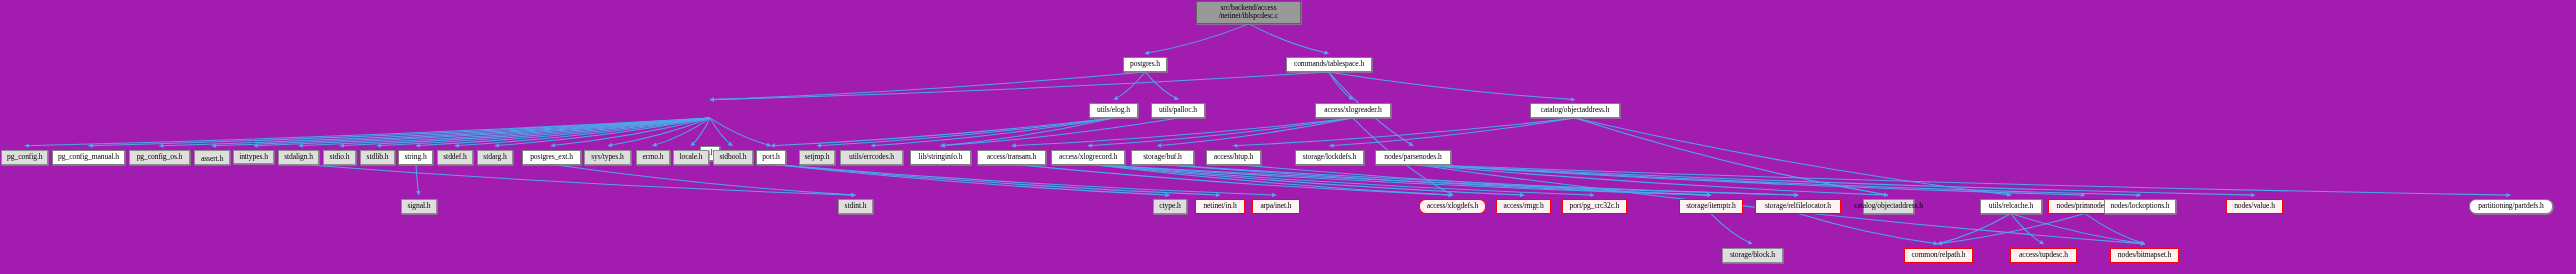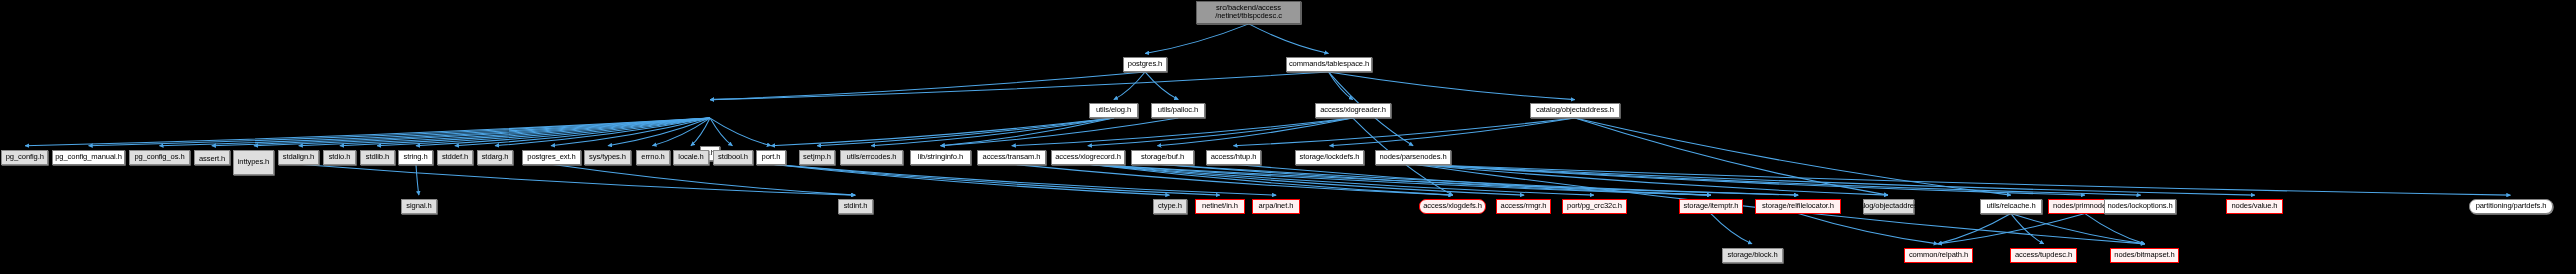--- a/index.html
+++ b/index.html
@@ -1,22 +1,22 @@
 <!DOCTYPE html>
 <html style="font-size:10.5px"><head>
 <meta charset="utf-8">
 <title>tblspcdesc.c include dependency graph</title>
 <style>
   html,body{margin:0;padding:0;background:#ffffff;}
   #graph-root{
     position:relative;
     width:2576px;
     height:275px;
-    background:#000000;
-    font-family:Liberation Sans, sans-serif;
+    background:#a21caf;
+    font-family:Liberation Serif, serif;
     overflow:hidden;
   }
   #edge-layer{position:absolute;left:0;top:0;width:2576px;height:275px;pointer-events:none;}
   .node{
     position:absolute;
     box-sizing:border-box;
     display:flex;
     align-items:center;
     justify-content:center;
     text-align:center;
@@ -117,21 +117,21 @@
     <div class="node" style="left: 1286px; top: 57px; width: 86px; height: 14.5px;"><span>commands/tablespace.h</span></div>
     <div class="node" style="left: 700px; top: 103px; width: 20px; height: 14.5px; margin-top: 43px;"><span>c.h</span></div>
     <div class="node" style="left: 1089px; top: 103px; width: 49px; height: 14.5px;"><span>utils/elog.h</span></div>
     <div class="node" style="left: 1151px; top: 103px; width: 54px; height: 14.5px;"><span>utils/palloc.h</span></div>
     <div class="node" style="left: 1315px; top: 103px; width: 76px; height: 14.5px;"><span>access/xlogreader.h</span></div>
     <div class="node" style="left: 1530px; top: 103px; width: 90px; height: 14.5px;"><span>catalog/objectaddress.h</span></div>
     <div class="node sys" style="left: 1.3px; top: 150px; width: 47px; height: 14.5px;"><span>pg_config.h</span></div>
     <div class="node" style="left: 52px; top: 150px; width: 73px; height: 14.5px;"><span>pg_config_manual.h</span></div>
     <div class="node sys" style="left: 129px; top: 150px; width: 61px; height: 14.5px;"><span>pg_config_os.h</span></div>
     <div class="node sys" style="left: 194px; top: 150px; width: 36px; height: 14.5px; align-items: flex-end;"><span>assert.h</span></div>
-    <div class="node sys" style="left: 233px; top: 150px; width: 41px; height: 25px;"><span>inttypes.h</span></div>
+    <div class="node sys" style="left: 233px; top: 150px; width: 41px; height: 14px;"><span>inttypes.h</span></div>
     <div class="node sys" style="left: 278px; top: 150px; width: 41px; height: 14.5px;"><span>stdalign.h</span></div>
     <div class="node sys" style="left: 323px; top: 150px; width: 33px; height: 14.5px;"><span>stdio.h</span></div>
     <div class="node sys" style="left: 360px; top: 150px; width: 35px; height: 14.5px;"><span>stdlib.h</span></div>
     <div class="node" style="left: 398px; top: 150px; width: 35px; height: 14.5px;"><span>string.h</span></div>
     <div class="node sys" style="left: 437px; top: 150px; width: 36px; height: 14.5px;"><span>stddef.h</span></div>
     <div class="node sys" style="left: 477px; top: 150px; width: 36px; height: 14.5px;"><span>stdarg.h</span></div>
     <div class="node" style="left: 522px; top: 150px; width: 59px; height: 14.5px;"><span>postgres_ext.h</span></div>
     <div class="node sys" style="left: 584px; top: 150px; width: 47px; height: 14.5px;"><span>sys/types.h</span></div>
     <div class="node sys" style="left: 636px; top: 150px; width: 34px; height: 14.5px;"><span>errno.h</span></div>
     <div class="node sys" style="left: 673px; top: 150px; width: 36px; height: 14.5px;"><span>locale.h</span></div>

